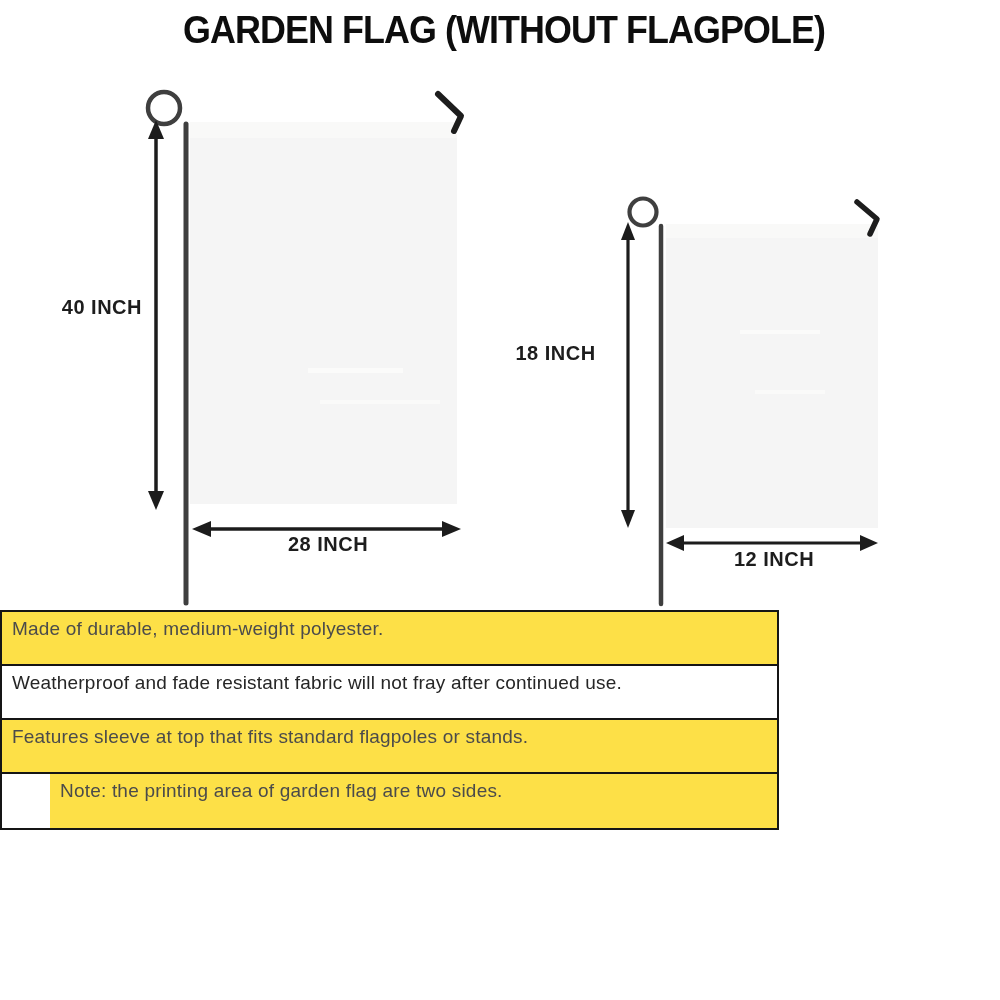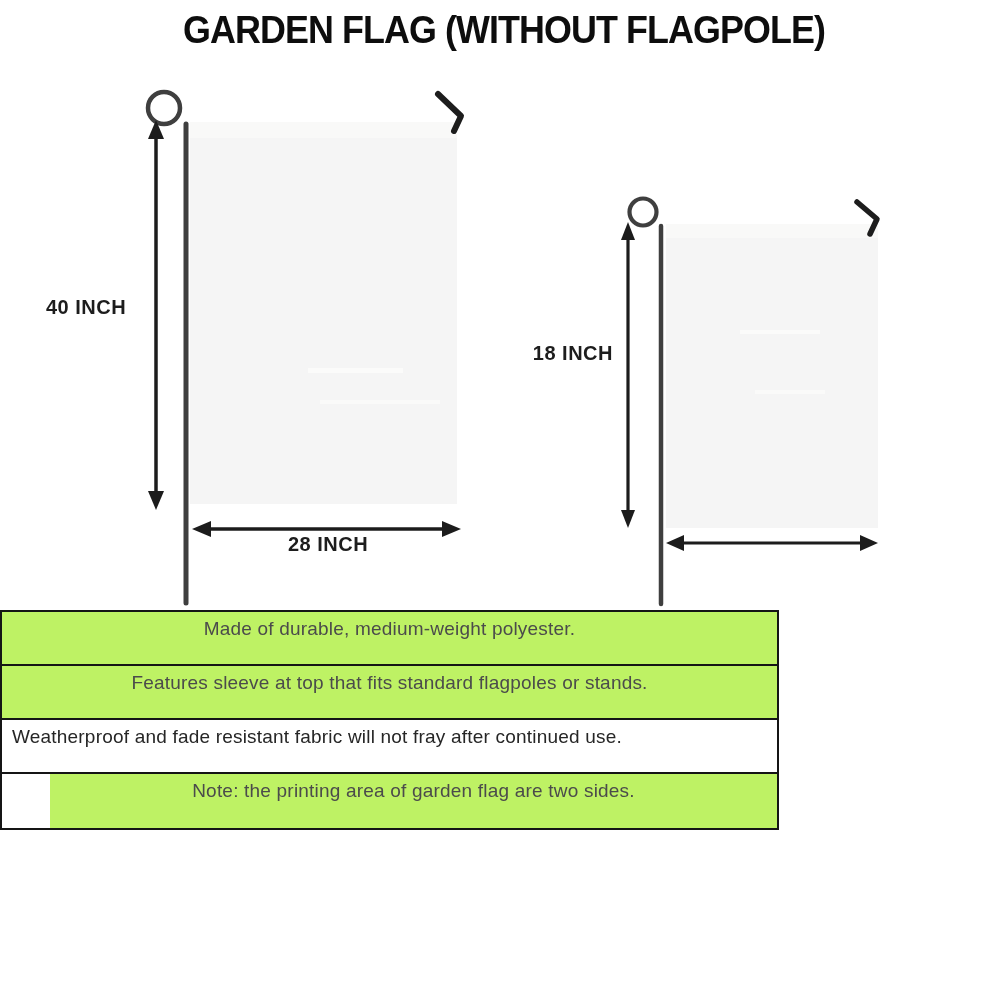--- a/index.html
+++ b/index.html
@@ -40,43 +40,43 @@
   }
 
   .dim-label {
     position: absolute;
     font-size: 20px;
     font-weight: bold;
     color: #1d1d1d;
     letter-spacing: 0.5px;
     white-space: nowrap;
   }
-  .dim-40 { left: 30px;  top: 296px; width: 112px; text-align: center; }
+  .dim-40 { left: 30px;  top: 296px; width: 112px; text-align: right; }
   .dim-28 { left: 222px; top: 533px; width: 212px; text-align: center; }
-  .dim-18 { left: 498px; top: 342px; width: 115px; text-align: right; }
+  .dim-18 { left: 498px; top: 342px; width: 115px; text-align: center; }
   .dim-12 { left: 668px; top: 548px; width: 212px; text-align: center; }
 
   .features {
     position: absolute;
     left: 0;
     top: 610px;
     width: 779px;
     border: 2px solid #151515;
     background: #ffffff;
   }
   .feature-row {
     height: 54px;
     border-bottom: 2px solid #151515;
     padding: 6px 10px 0 10px;
     font-size: 19px;
     letter-spacing: 0.2px;
     overflow: hidden;
   }
   .feature-row:last-child { border-bottom: none; margin-left: 48px; }
-  .feature-row.shaded { background: #bef264; color: #4b4b4b; text-align: center; }
+  .feature-row.shaded { background: #fde047; color: #4b4b4b; }
   .feature-row.plain  { background: #ffffff; color: #262626; }
 </style>
 </head>
 <body>
 
 <div class="page">
 
   <div class="title-block">
     <div><span class="title-line1">GARDEN FLAG (WITHOUT FLAGPOLE)</span></div>
   </div>
@@ -130,29 +130,30 @@
         <line x1="680" y1="543" x2="864" y2="543" stroke-width="3.2"></line>
         <polygon points="666,543 684,535 684,551" stroke="none"></polygon>
         <polygon points="878,543 860,535 860,551" stroke="none"></polygon>
       </g>
     </g>
   </svg>
 
   <div class="dim-label dim-40">40 INCH</div>
   <div class="dim-label dim-28">28 INCH</div>
   <div class="dim-label dim-18">18 INCH</div>
+  <div class="dim-label dim-12">12 INCH</div>
 
   <div class="features">
     <div class="feature-row shaded">
       <span>Made of durable, medium-weight polyester.</span>
     </div>
+    <div class="feature-row plain">
+      <span>Weatherproof and fade resistant fabric will not fray after continued use.</span>
+    </div>
     <div class="feature-row shaded">
       <span>Features sleeve at top that fits standard flagpoles or stands.</span>
-    </div>
-    <div class="feature-row plain">
-      <span>Weatherproof and fade resistant fabric will not fray after continued use.</span>
     </div>
     <div class="feature-row shaded">
       <span>Note: the printing area of garden flag are two sides.</span>
     </div>
   </div>
 
 </div>
 
 </body></html>

